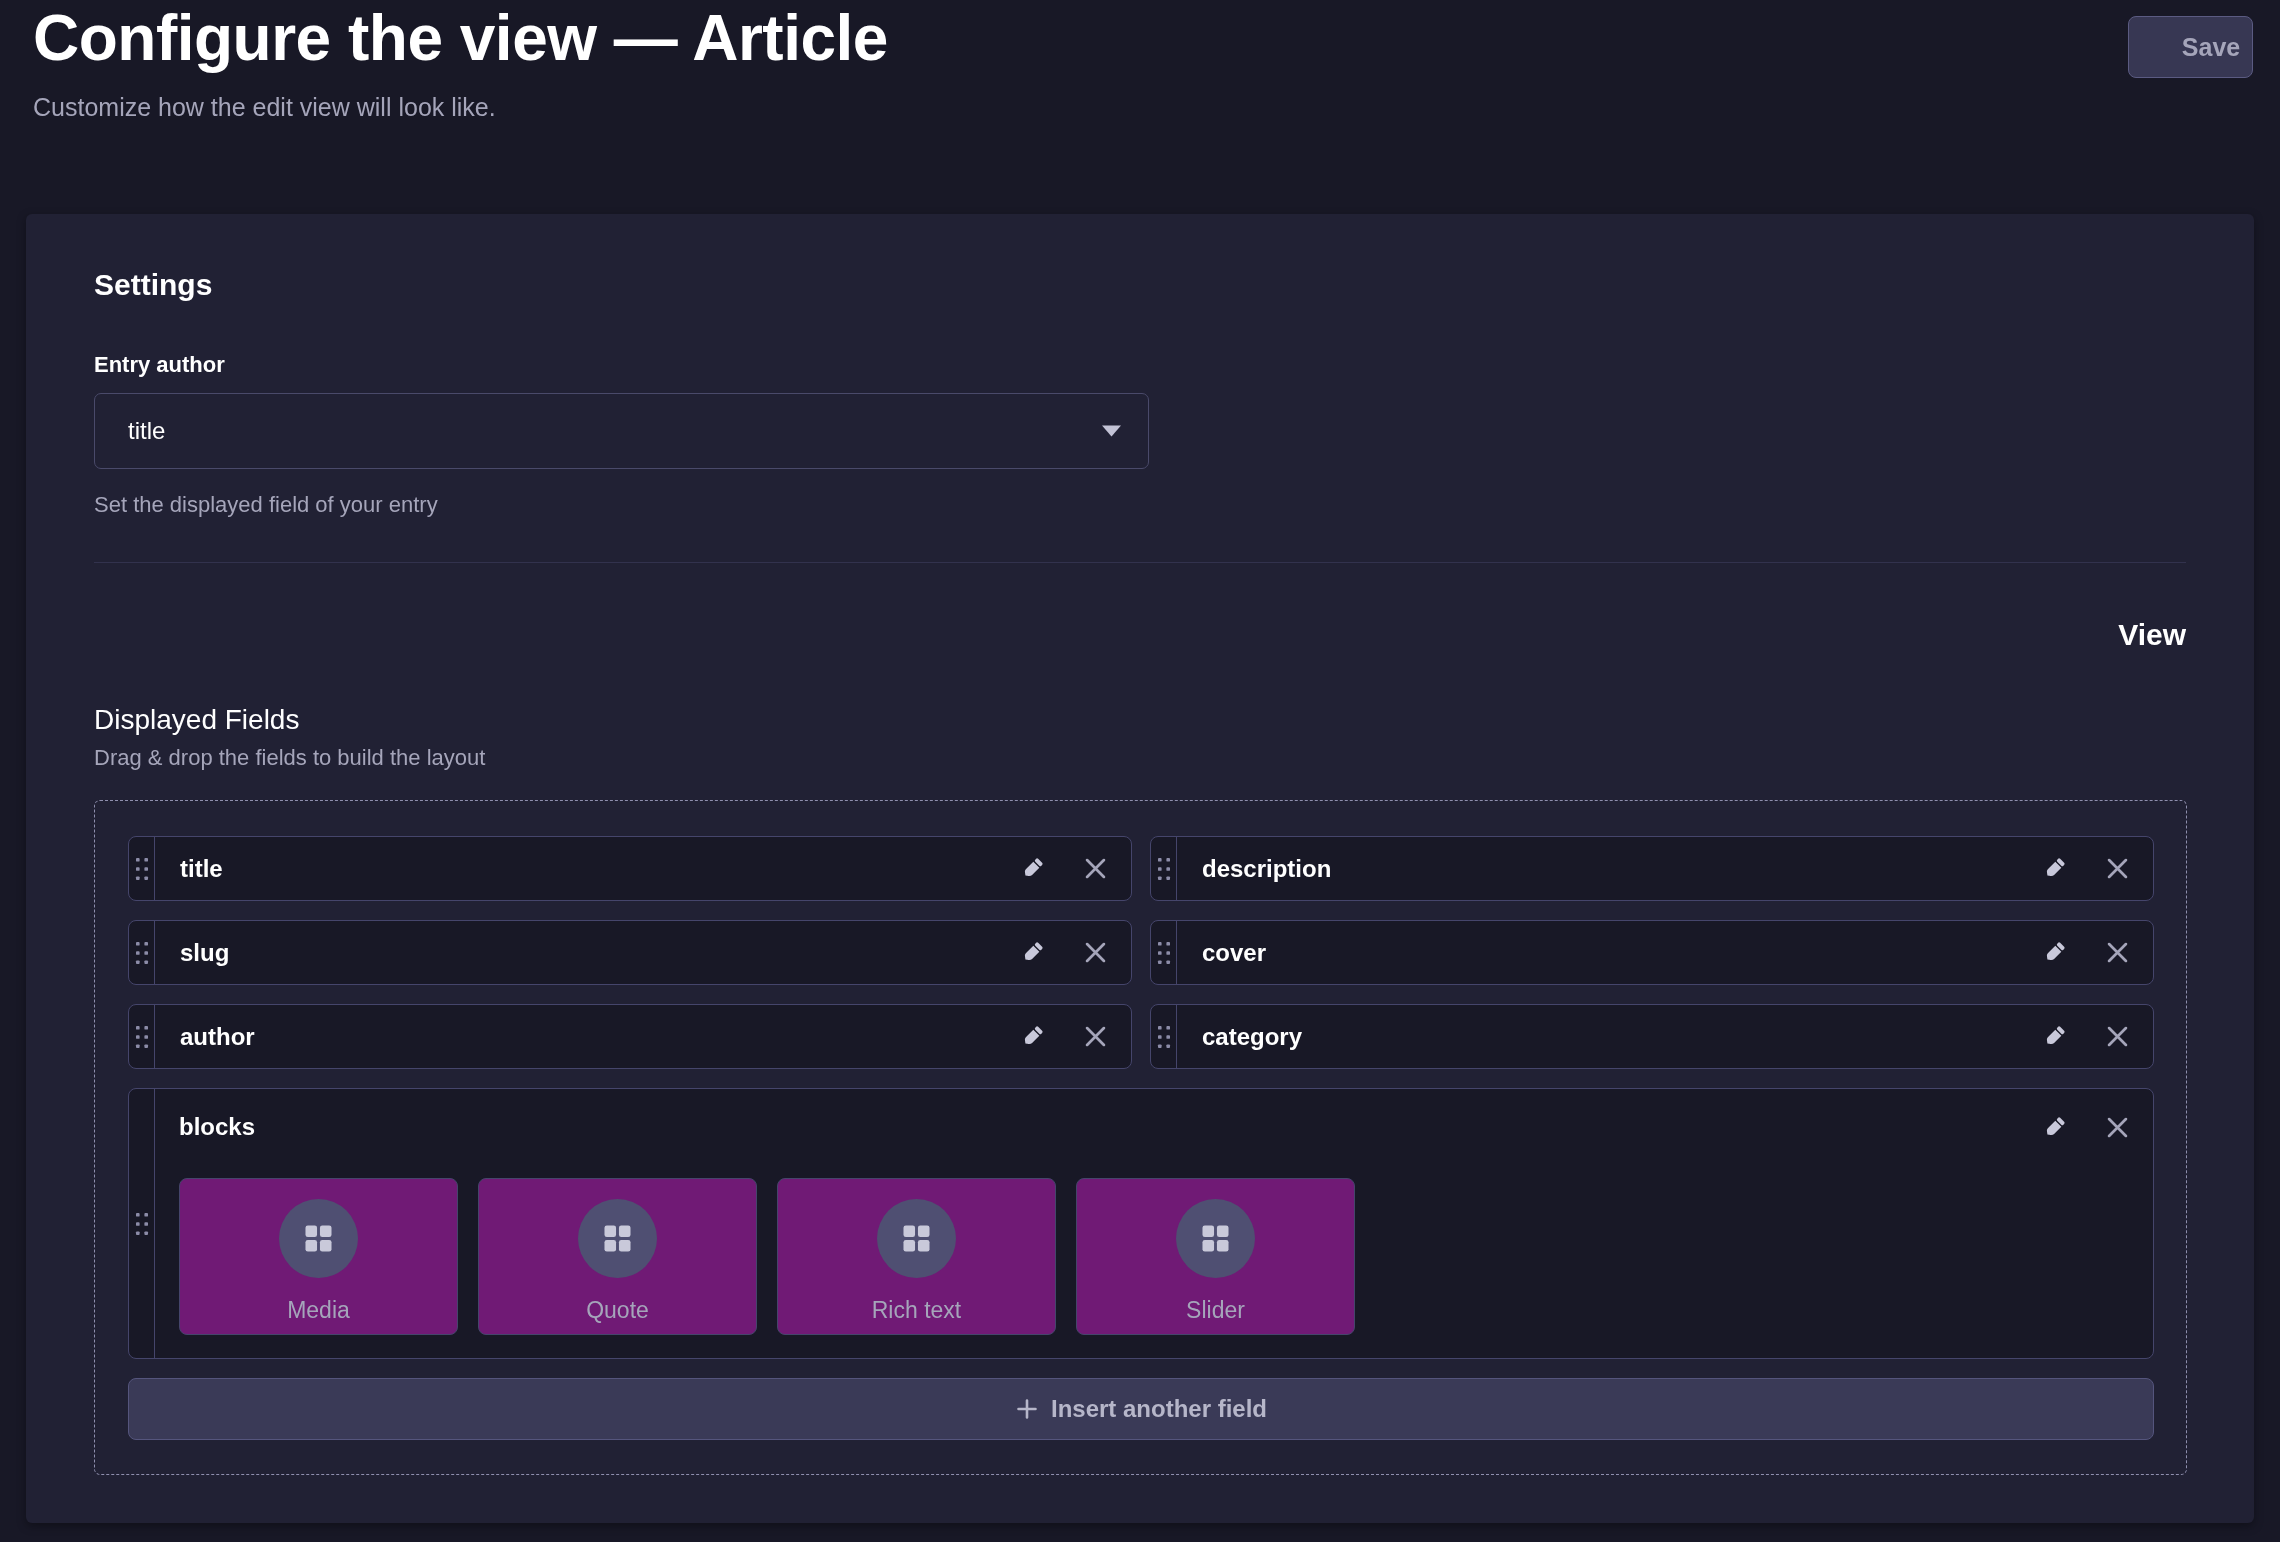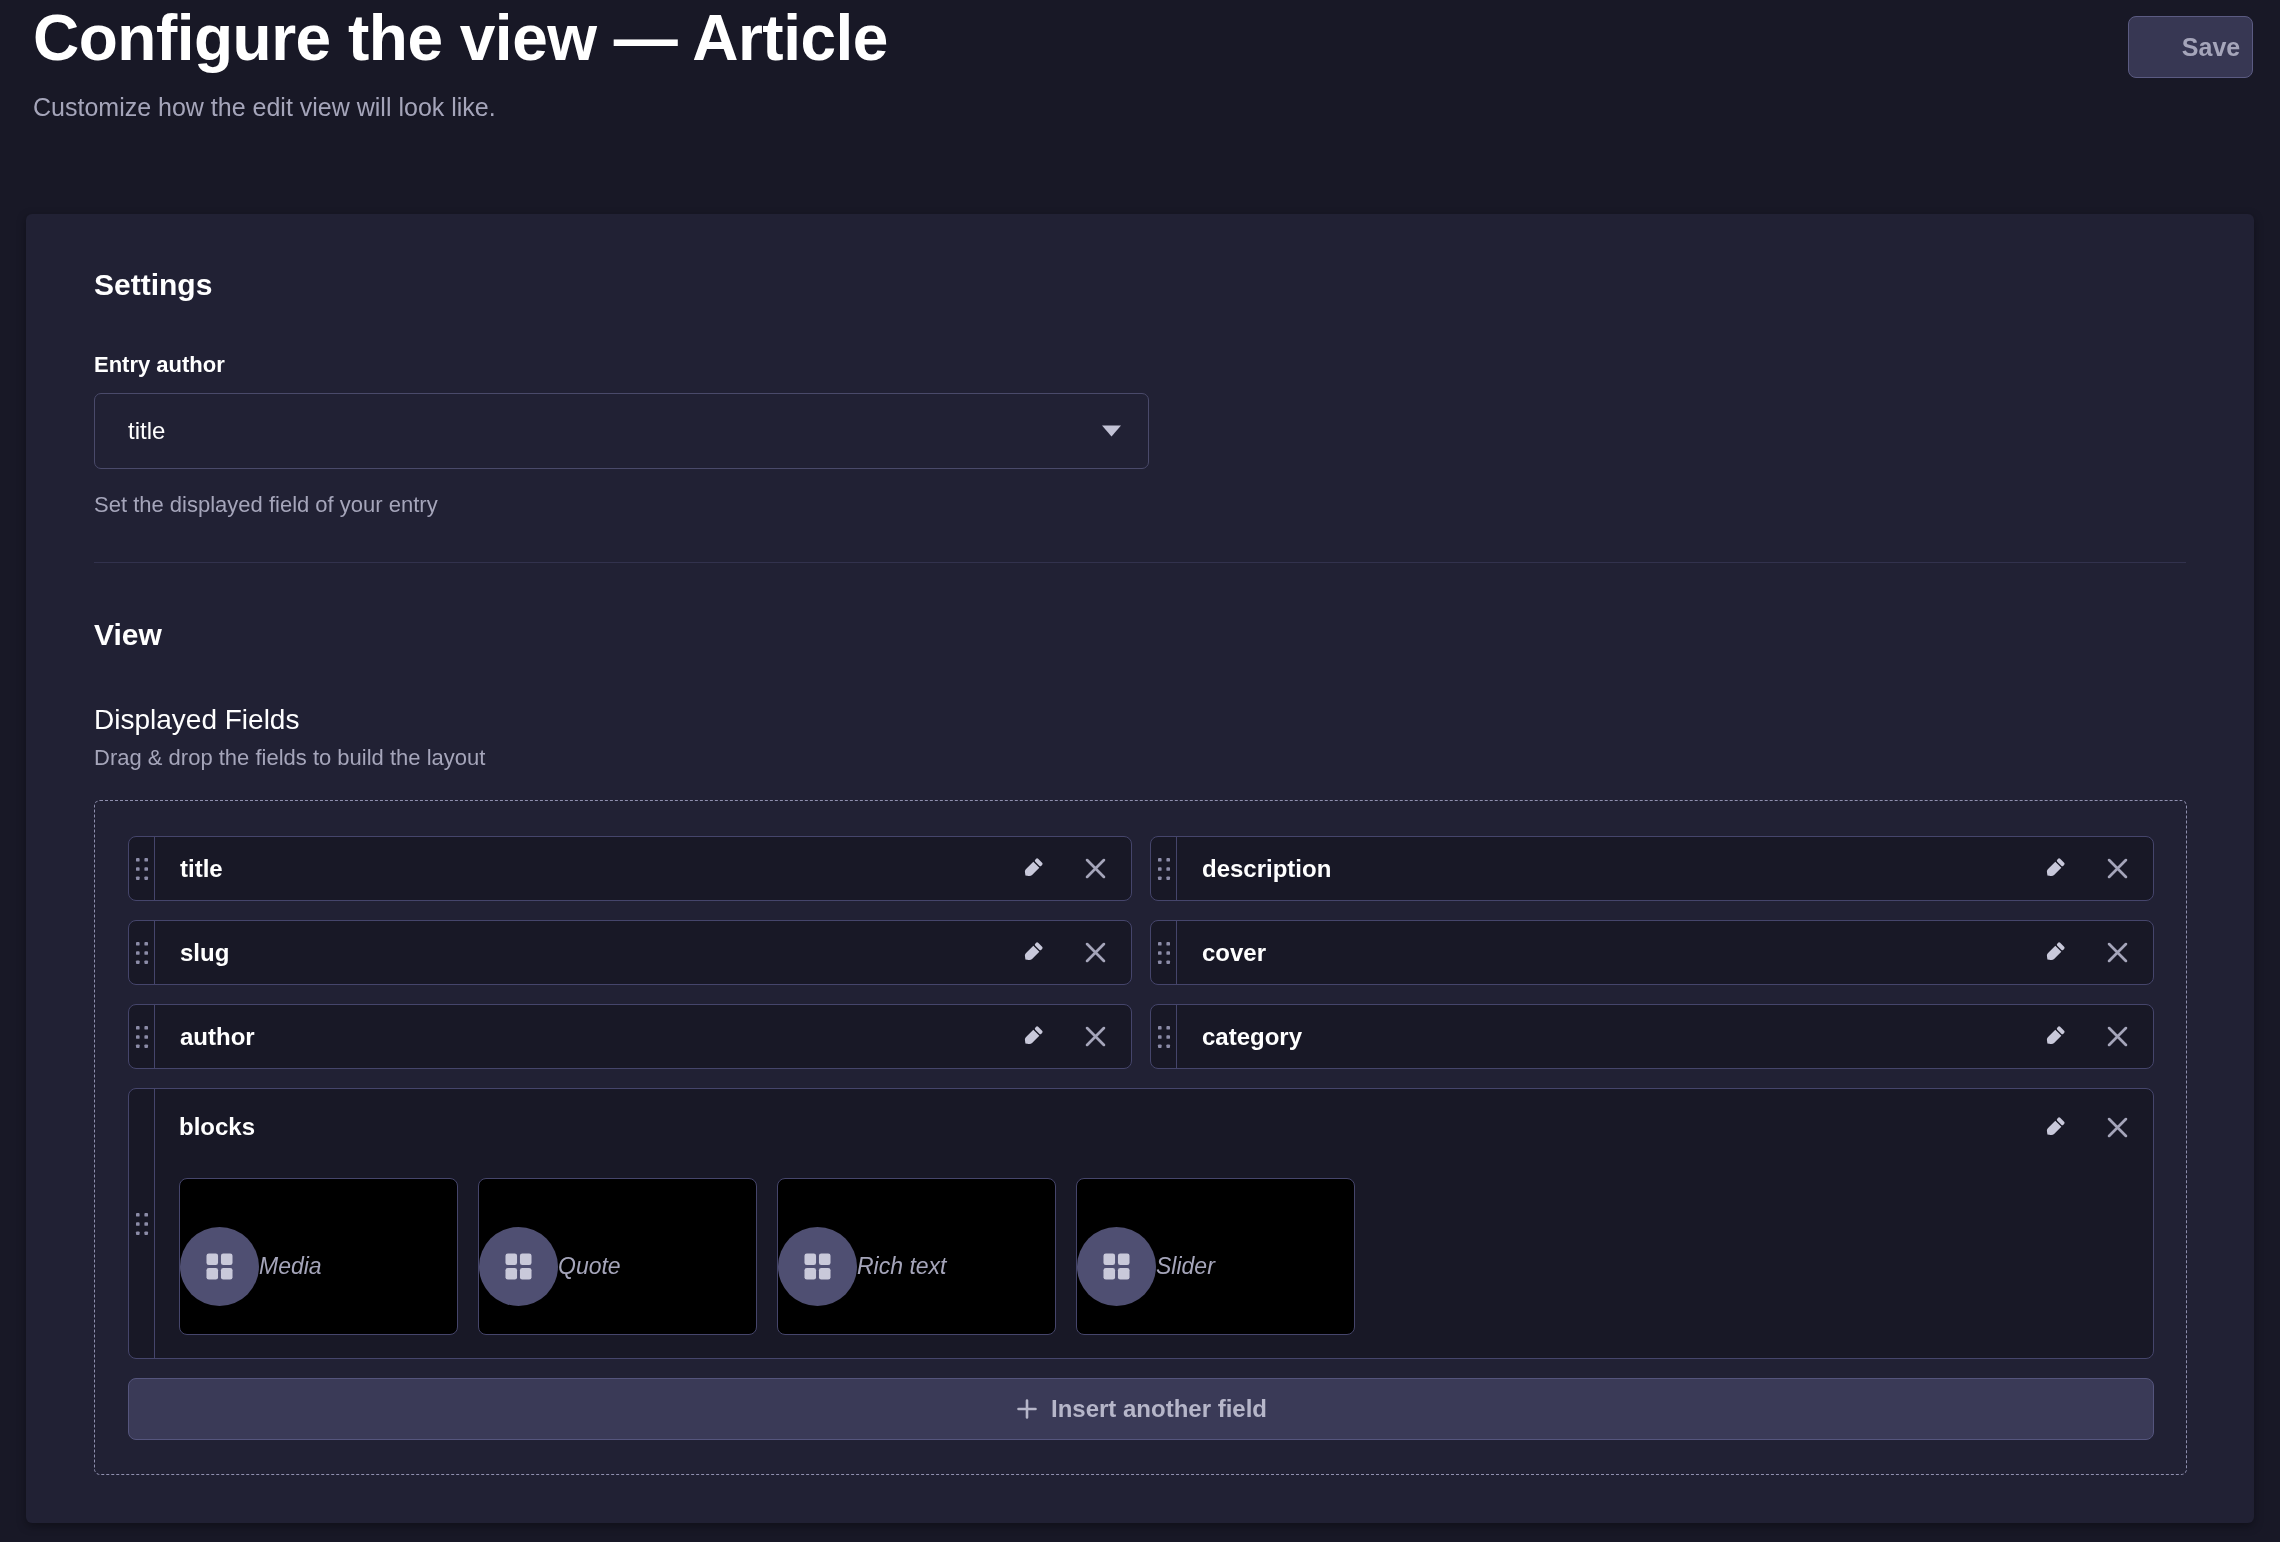--- a/index.html
+++ b/index.html
@@ -44,21 +44,21 @@
     background: #212134;
     display: flex; align-items: center;
     padding-left: 33px; cursor: pointer;
   }
   .select-value { font-size: 24px; color: #ffffff; }
   .select-caret { position: absolute; right: 26px; top: 50%; transform: translateY(-50%); width: 21px; height: 13px; color: #c3c3d6; }
   .hint-text { margin-top: 23px; font-size: 22px; line-height: 26px; color: #a5a5ba; }
 
   .divider { margin-top: 44px; border: none; border-top: 1px solid #32324d; }
 
-  .view-heading { margin-top: 55px; }
+  .view-heading { margin-top: 55px; text-align: right; }
   .displayed-fields-label { margin-top: 54px; font-size: 28px; font-weight: 400; line-height: 28px; }
   .displayed-fields-hint { margin-top: 11px; font-size: 22px; line-height: 26px; color: #a5a5ba; }
 
   
   .drop-zone {
     margin-top: 29px;
     width: 2093px; height: 675px;
     border: 1px dashed #8f8fae; border-radius: 6px;
     padding: 35px 32px 34px 33px;
     display: grid;
@@ -107,24 +107,24 @@
     display: flex; align-items: stretch;
     overflow: hidden;
   }
   .blocks-content { flex: 1; padding: 24px 22px 23px 24px; }
   .blocks-header { display: flex; align-items: center; }
   .blocks-name { font-size: 24px; font-weight: 600; color: #ffffff; }
   .blocks-header .row-actions { padding-right: 0; }
   .component-strip { margin-top: 37px; display: flex; gap: 20px; }
   .component-card {
     width: 279px; height: 157px;
-    background: #000000;
+    background: #701a75;
     border: 1px solid #45456b; border-radius: 8px;
     cursor: pointer;
-    display: flex; flex-direction: row; align-items: center; font-style: italic;
+    display: flex; flex-direction: column; align-items: center;
   }
   .component-circle {
     margin-top: 20px;
     width: 79px; height: 79px; border-radius: 50%;
     background: #4f4f72;
     display: flex; align-items: center; justify-content: center;
     color: #c9c9da;
   }
   .component-circle svg { width: 27px; height: 27px; }
   .component-label { margin-top: 19px; font-size: 23px; color: #a5a5ba; }

